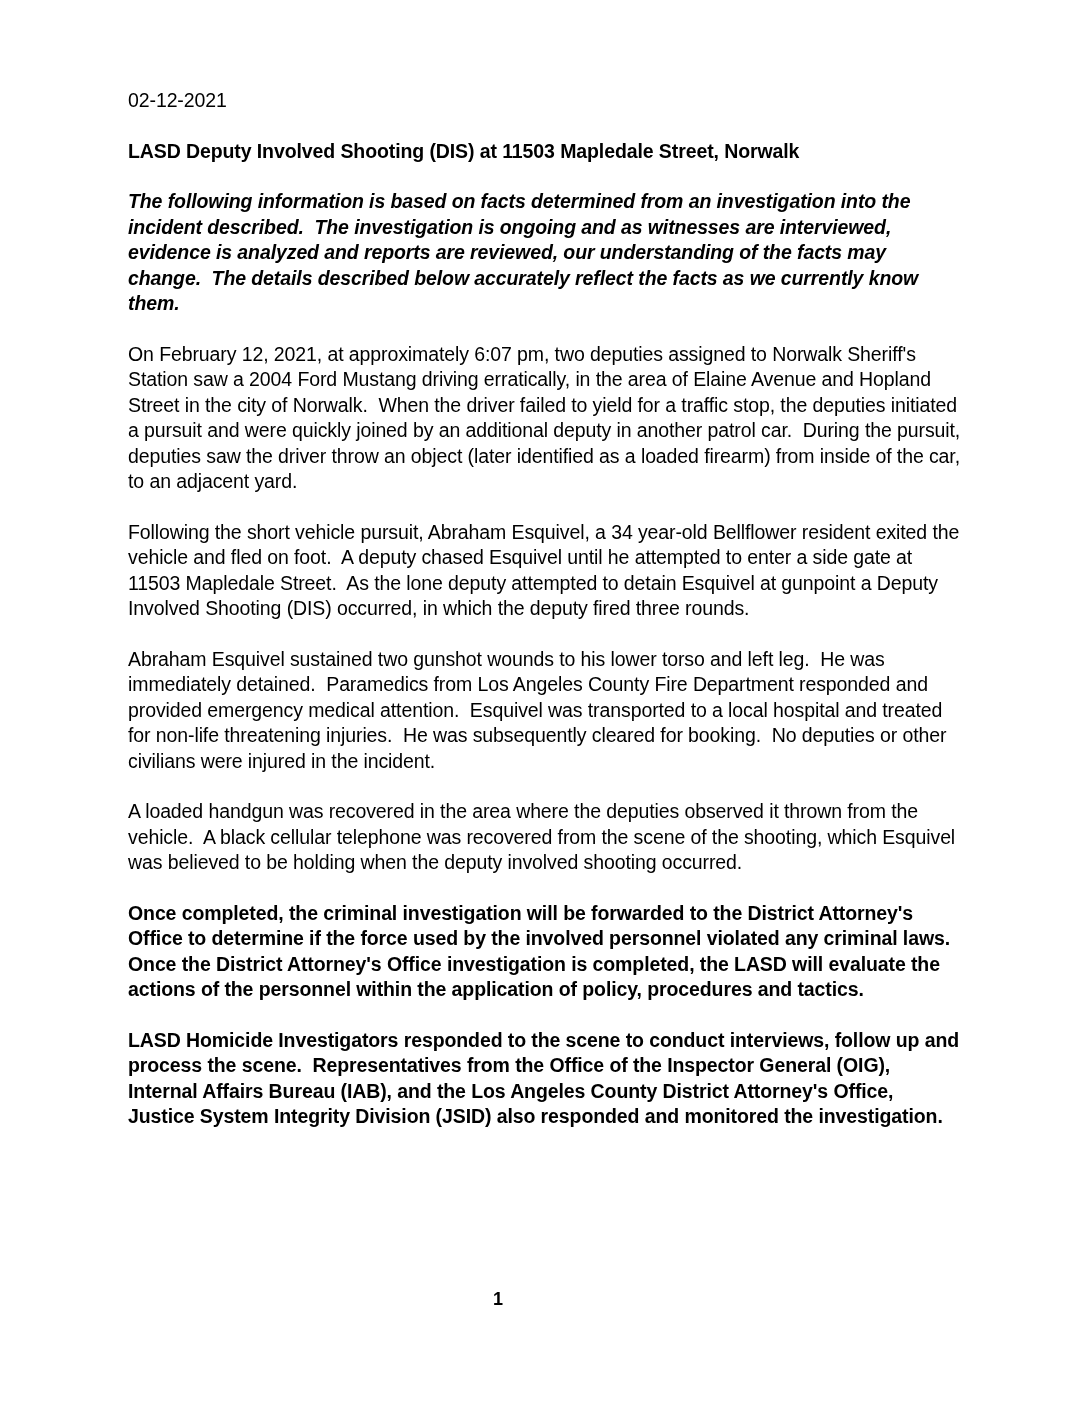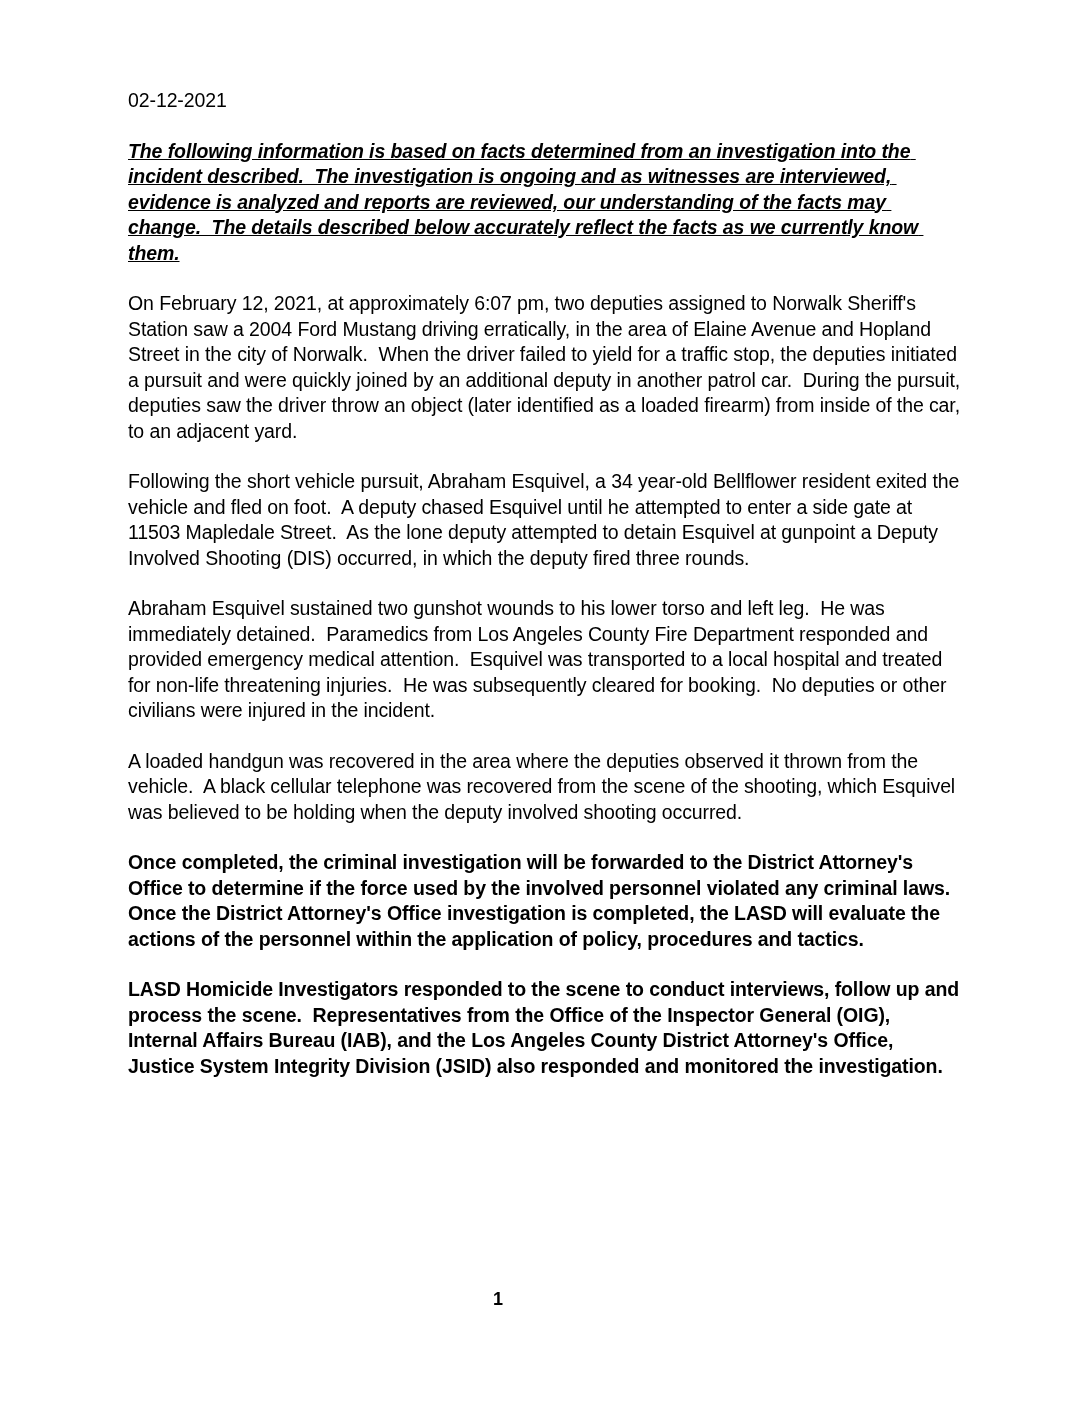--- a/index.html
+++ b/index.html
@@ -32,21 +32,20 @@
   }
   .date {
     font-weight: normal;
   }
   .title {
     font-weight: bold;
   }
   .disclaimer {
     font-weight: bold;
     font-style: italic;
-    text-decoration: underline;
   }
   .bold {
     font-weight: bold;
   }
   .page-number {
     position: absolute;
     top: 1289px;
     left: 0;
     width: 100%;
     text-align: center;
@@ -54,20 +53,21 @@
     font-size: 18px;
     font-family: "Liberation Sans", sans-serif;
   }
 </style>
 </head>
 <body>
 
 <div class="page">
   <div class="content">
     <p class="date">02-12-2021</p>
+    <p class="title">LASD Deputy Involved Shooting (DIS) at 11503 Mapledale Street, Norwalk</p>
     <p class="disclaimer">The following information is based on facts determined from an investigation into the incident described.  The investigation is ongoing and as witnesses are interviewed, evidence is analyzed and reports are reviewed, our understanding of the facts may change.  The details described below accurately reflect the facts as we currently know them.</p>
     <p class="body-para">On February 12, 2021, at approximately 6:07 pm, two deputies assigned to Norwalk Sheriff's Station saw a 2004 Ford Mustang driving erratically, in the area of Elaine Avenue and Hopland Street in the city of Norwalk.  When the driver failed to yield for a traffic stop, the deputies initiated a pursuit and were quickly joined by an additional deputy in another patrol car.  During the pursuit, deputies saw the driver throw an object (later identified as a loaded firearm) from inside of the car, to an adjacent yard.</p>
     <p class="body-para">Following the short vehicle pursuit, Abraham Esquivel, a 34 year-old Bellflower resident exited the vehicle and fled on foot.  A deputy chased Esquivel until he attempted to enter a side gate at 11503 Mapledale Street.  As the lone deputy attempted to detain Esquivel at gunpoint a Deputy Involved Shooting (DIS) occurred, in which the deputy fired three rounds.</p>
     <p class="body-para">Abraham Esquivel sustained two gunshot wounds to his lower torso and left leg.  He was immediately detained.  Paramedics from Los Angeles County Fire Department responded and provided emergency medical attention.  Esquivel was transported to a local hospital and treated for non-life threatening injuries.  He was subsequently cleared for booking.  No deputies or other civilians were injured in the incident.</p>
     <p class="body-para">A loaded handgun was recovered in the area where the deputies observed it thrown from the vehicle.  A black cellular telephone was recovered from the scene of the shooting, which Esquivel was believed to be holding when the deputy involved shooting occurred.</p>
     <p class="body-para bold">Once completed, the criminal investigation will be forwarded to the District Attorney's Office to determine if the force used by the involved personnel violated any criminal laws.  Once the District Attorney's Office investigation is completed, the LASD will evaluate the actions of the personnel within the application of policy, procedures and tactics.</p>
     <p class="body-para bold">LASD Homicide Investigators responded to the scene to conduct interviews, follow up and process the scene.  Representatives from the Office of the Inspector General (OIG), Internal Affairs Bureau (IAB), and the Los Angeles County District Attorney's Office, Justice System Integrity Division (JSID) also responded and monitored the investigation.</p>
   </div>
   <div class="page-number">1</div>
 </div>

